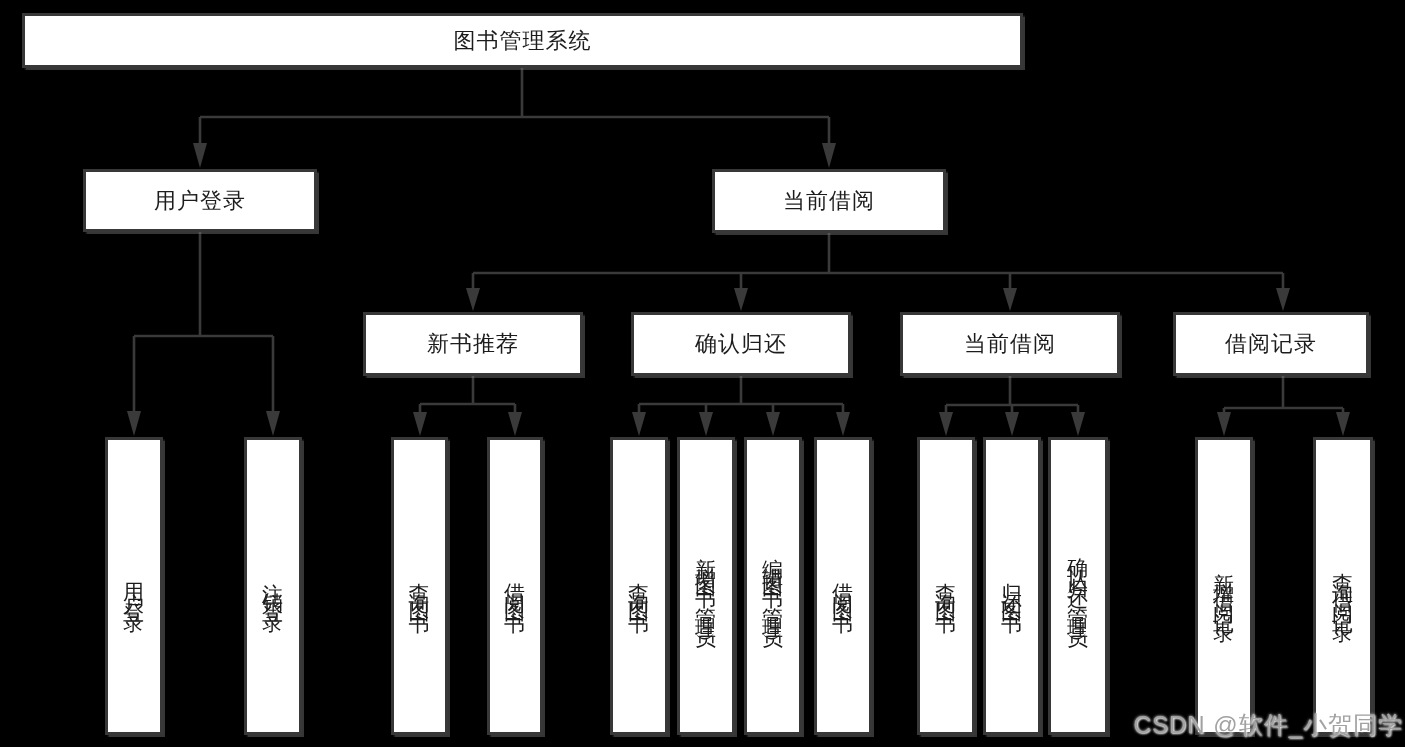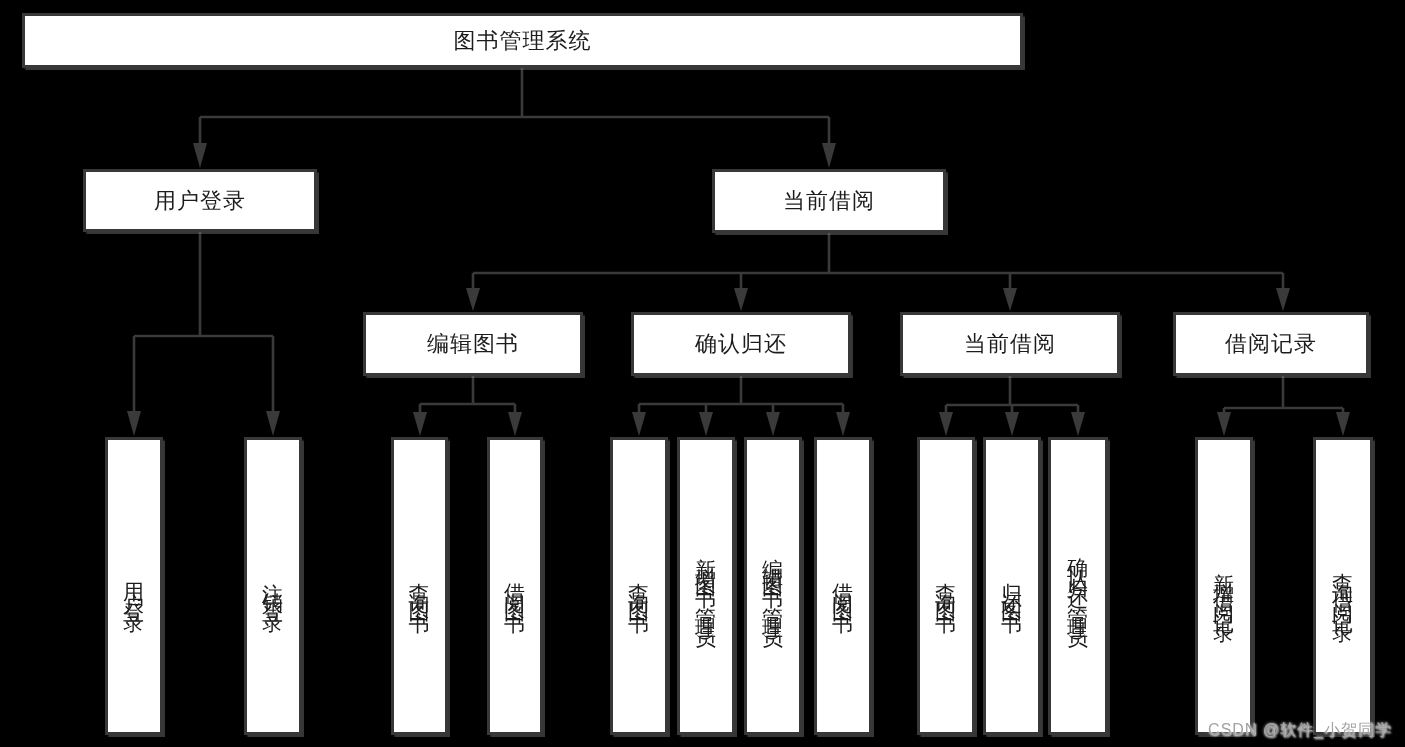--- a/index.html
+++ b/index.html
@@ -36,23 +36,23 @@
   .box.v span {
     writing-mode: vertical-rl;
     text-orientation: mixed;
     font-size: 21px;
     letter-spacing: 10px;
     line-height: 1;
     white-space: nowrap;
   }
   .watermark {
     position: absolute;
-    right: 19px;
+    right: 8px;
     bottom: 6px;
-    font-size: 16px;
+    font-size: 24px;
     color: #a2a2a2;
     letter-spacing: 1px;
     text-shadow: 0 0 3px rgba(255,255,255,0.95), 1px 1px 2px rgba(255,255,255,0.9);
     white-space: nowrap;
   }
 </style>
 </head>
 <body>
 
 <div class="canvas">
@@ -102,21 +102,21 @@
   </div>
 
   <div class="box h" style="left:83px; top:169px; width:234px; height:63px">
     <span>用户登录</span>
   </div>
   <div class="box h" style="left:712px; top:169px; width:234px; height:64px">
     <span>当前借阅</span>
   </div>
 
   <div class="box h" style="left:363px; top:312px; width:220px; height:64px">
-    <span>编辑图书</span>
+    <span>新书推荐</span>
   </div>
   <div class="box h" style="left:631px; top:312px; width:220px; height:64px">
     <span>确认归还</span>
   </div>
   <div class="box h" style="left:900px; top:312px; width:220px; height:64px">
     <span>当前借阅</span>
   </div>
   <div class="box h" style="left:1173px; top:312px; width:196px; height:64px">
     <span>借阅记录</span>
   </div>

